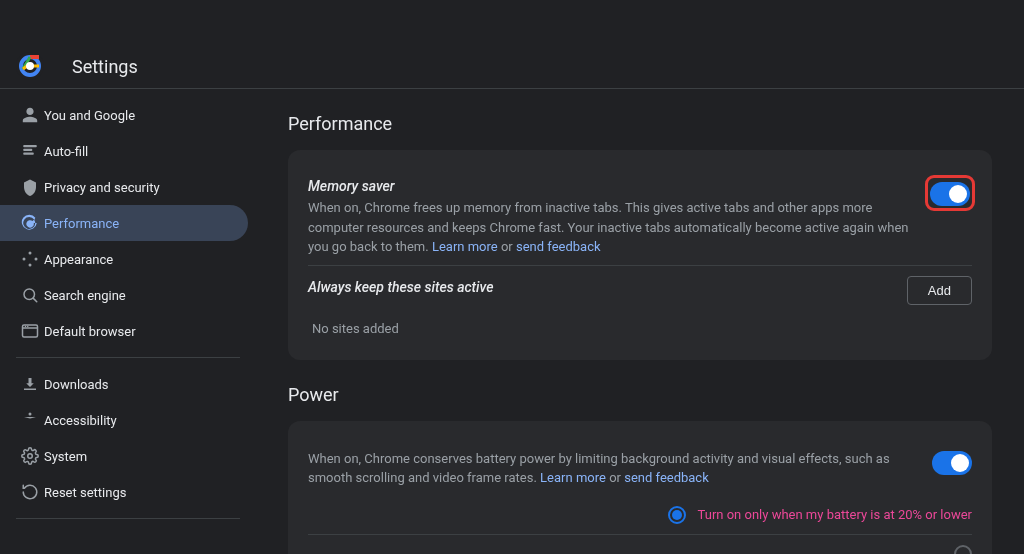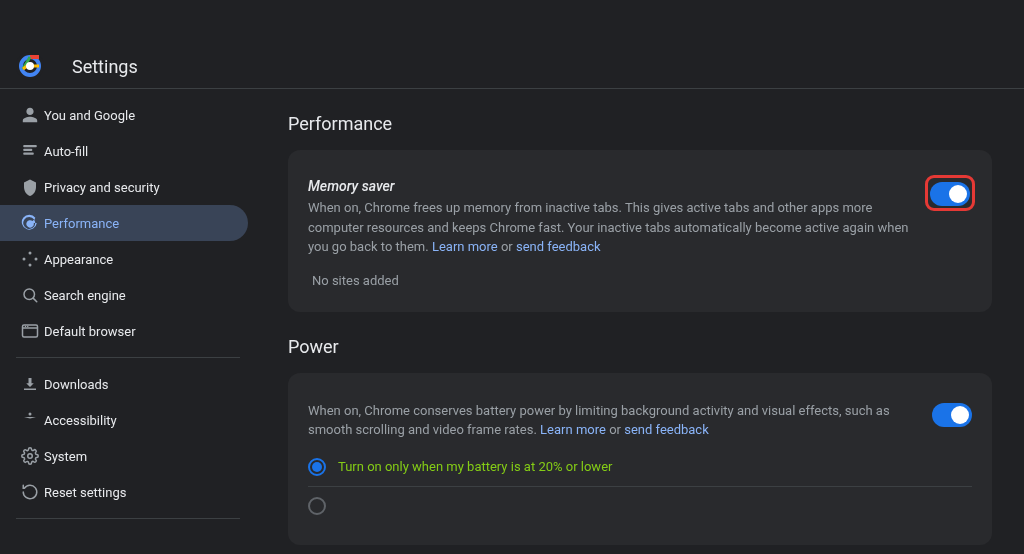--- a/index.html
+++ b/index.html
@@ -212,21 +212,22 @@
       padding: 8px 0 4px;
     }
 
     
     .radio-row {
       display: flex;
       align-items: center;
       gap: 12px;
       padding: 10px 0;
       font-size: 13px;
-      color: #84cc16;
+      color: #ec4899;
+      justify-content: flex-end;
     }
     .radio-row + .radio-row { border-top: 1px solid #3c4043; }
     .radio-circle {
       width: 18px;
       height: 18px;
       border-radius: 50%;
       border: 2px solid #5f6368;
       flex-shrink: 0;
       display: flex;
       align-items: center;
@@ -387,20 +388,26 @@
             <a href="#">send feedback</a>
           </div>
         </div>
         <div class="highlighted" style="padding:2px;">
           <div class="toggle">
             <div class="toggle-track"></div>
           </div>
         </div>
       </div>
 
+      <div class="card-row" style="align-items:center;">
+        <div class="card-row-content">
+          <div class="card-row-label">Always keep these sites active</div>
+        </div>
+        <button class="add-btn">Add</button>
+      </div>
 
       <div class="no-sites" style="padding-left:4px;">No sites added</div>
     </div>
 
     <div class="section-title">Power</div>
 
     <div class="card">
 
       <div class="card-row">
         <div class="card-row-content">

